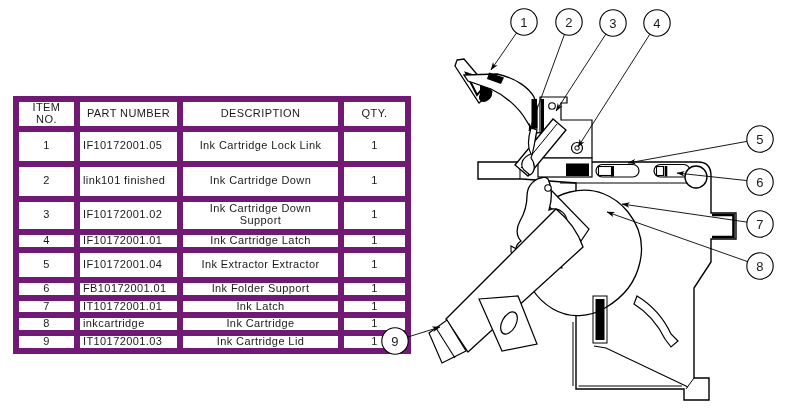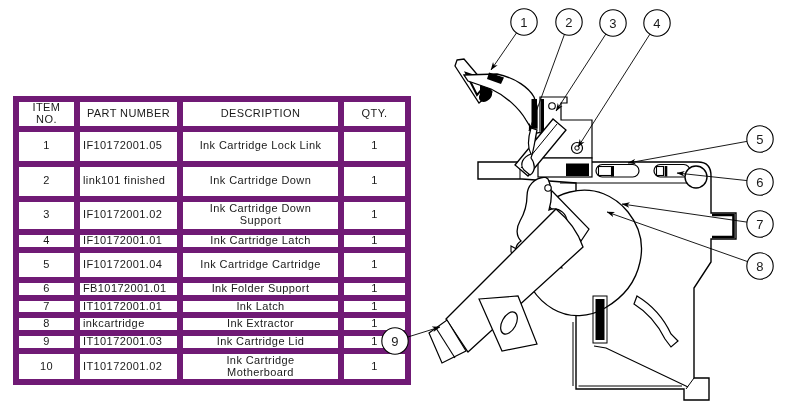--- a/index.html
+++ b/index.html
@@ -64,51 +64,45 @@
         </tr>
         <tr style="height: 17px;">
           <td class="item">4</td>
           <td class="part">IF10172001.01</td>
           <td class="desc"><span class="w">Ink Cartridge Latch</span></td>
           <td class="qty">1</td>
         </tr>
         <tr style="height: 30px;">
           <td class="item">5</td>
           <td class="part">IF10172001.04</td>
-          <td class="desc"><span class="w">Ink Cartridge Cartridge</span></td>
+          <td class="desc"><span class="w">Ink Extractor Extractor</span></td>
           <td class="qty">1</td>
         </tr>
         <tr style="height: 16px;">
           <td class="item">6</td>
           <td class="part">FB10172001.01</td>
           <td class="desc"><span class="w">Ink Folder Support</span></td>
           <td class="qty">1</td>
         </tr>
         <tr style="height: 16px;">
           <td class="item">7</td>
           <td class="part">IT10172001.01</td>
           <td class="desc"><span class="w">Ink Latch</span></td>
           <td class="qty">1</td>
         </tr>
         <tr style="height: 16px;">
           <td class="item">8</td>
           <td class="part">inkcartridge</td>
-          <td class="desc"><span class="w">Ink Extractor</span></td>
+          <td class="desc"><span class="w">Ink Cartridge</span></td>
           <td class="qty">1</td>
         </tr>
         <tr style="height: 16px;">
           <td class="item">9</td>
           <td class="part">IT10172001.03</td>
           <td class="desc"><span class="w">Ink Cartridge Lid</span></td>
-          <td class="qty">1</td>
-        </tr>
-        <tr style="height: 31px;">
-          <td class="item">10</td>
-          <td class="part">IT10172001.02</td>
-          <td class="desc"><span class="w">Ink Cartridge Motherboard</span></td>
           <td class="qty">1</td>
         </tr>
       </tbody>
   </table>
 
   <svg id="dwg" width="789" height="414" viewBox="0 0 789 414">
     <defs>
       <marker id="arw" markerWidth="9" markerHeight="7" refX="8.5" refY="3.5" orient="auto">
         <path d="M9,3.5 L0,0.4 L2.5,3.5 L0,6.6 Z" fill="#000"></path>
       </marker>

